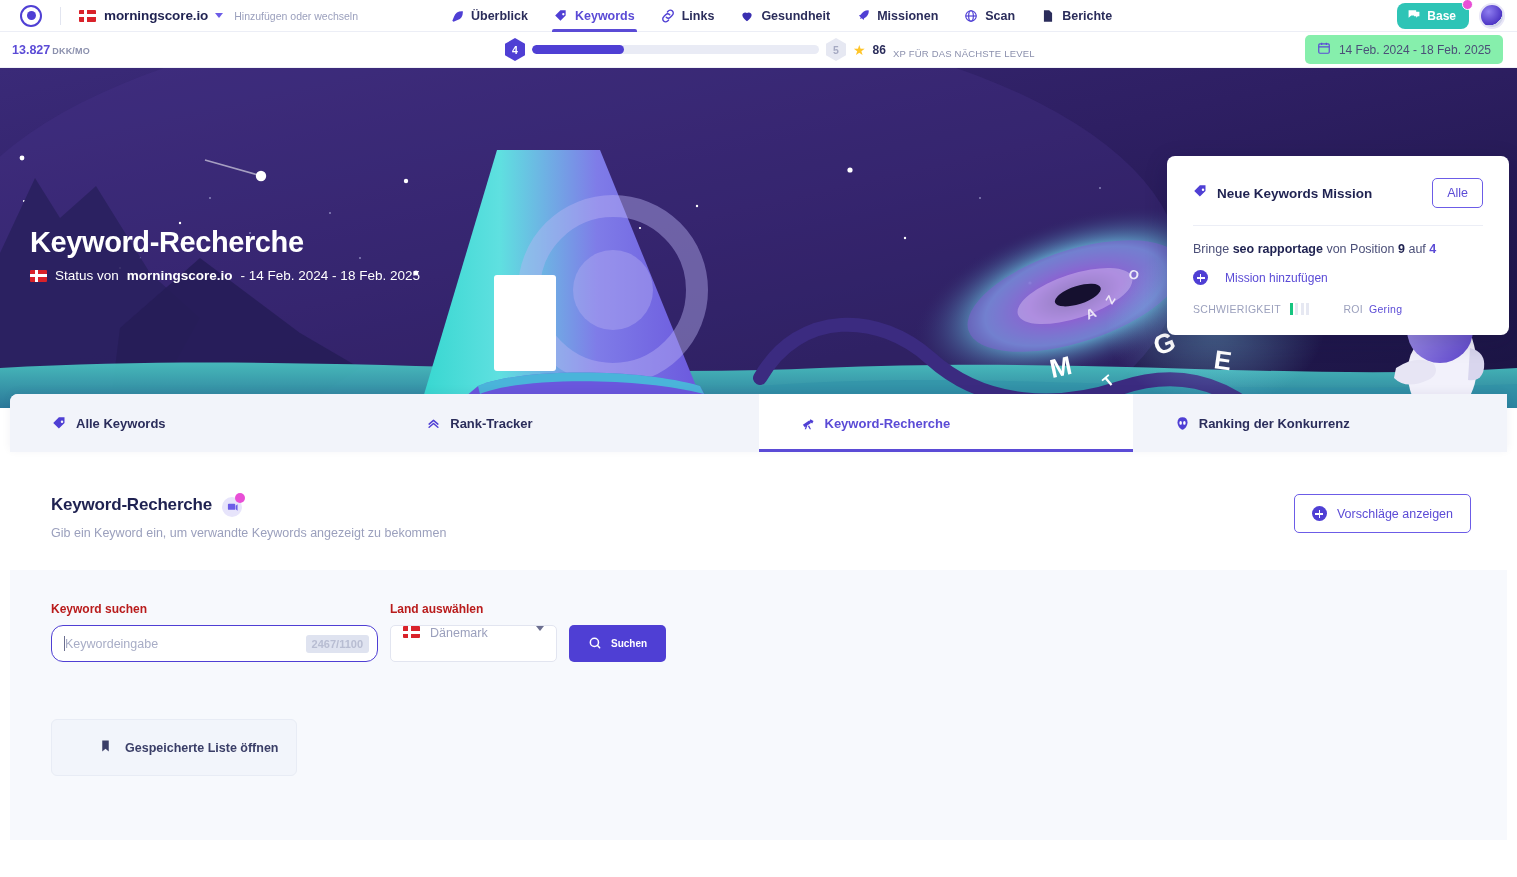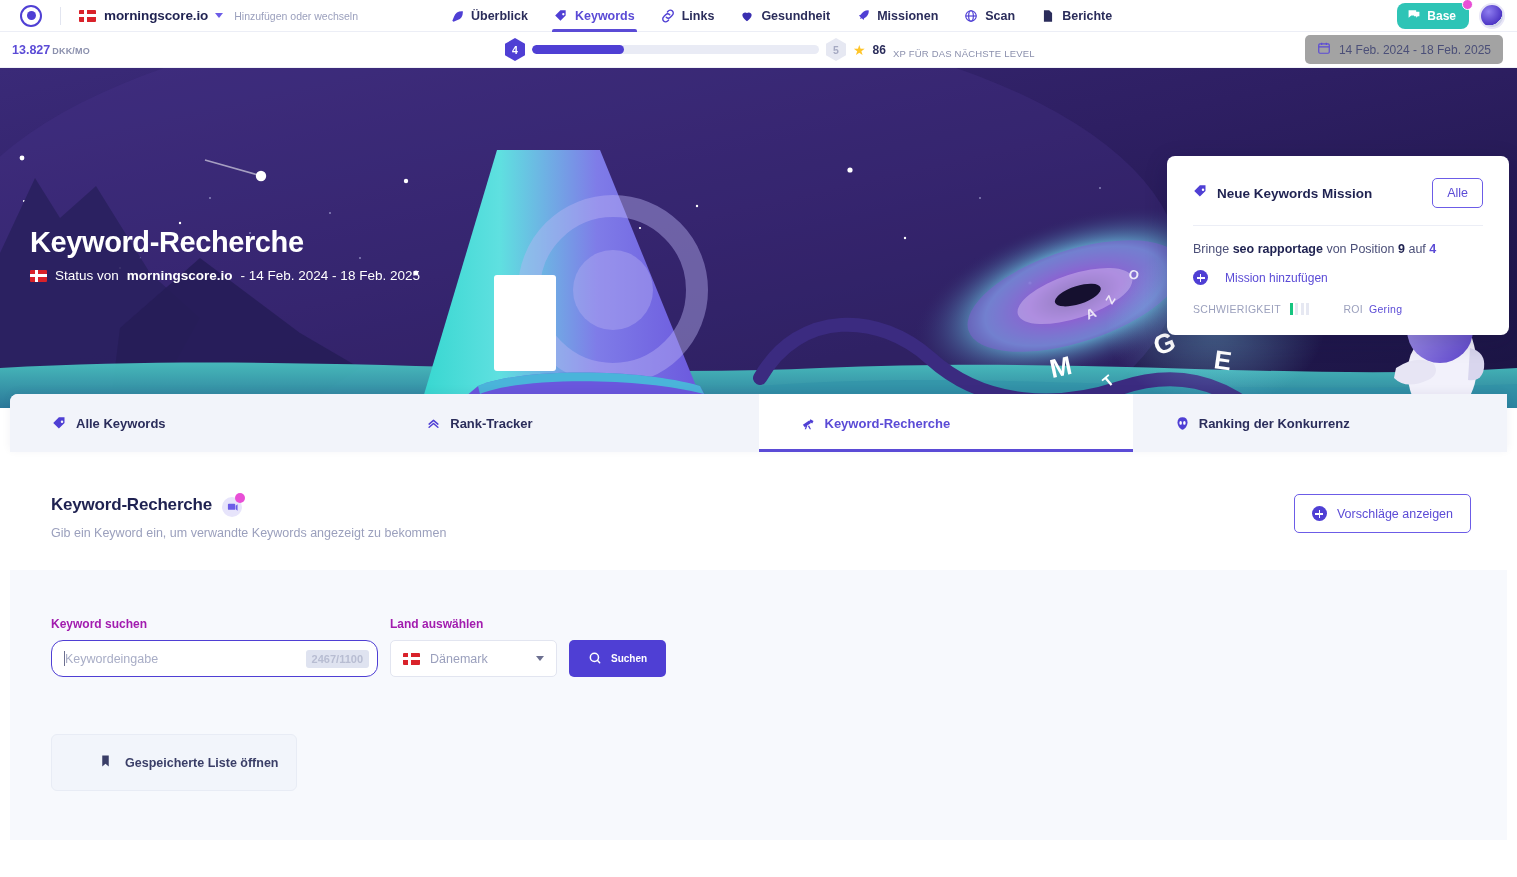--- a/index.html
+++ b/index.html
@@ -84,21 +84,21 @@
     background:#4f3fd4; clip-path: polygon(50% 0, 100% 25%, 100% 75%, 50% 100%, 0 75%, 0 25%);
   }
   .hexlvl.next { background:#e6e8f2; color:#a5a9c2; }
   .track { width: 287px; height: 9px; background:#e9ebf5; border-radius:5px; overflow:hidden; }
   .fill { height: 100%; background:#4f3fd4; border-radius:5px; }
   .star { color:#ffc529; font-size:14px; line-height:1; }
   .xpnum { font-size: 12px; font-weight:bold; color:#2b2d5b; }
   .xptxt { font-size: 9.5px; color:#8b90ad; letter-spacing:.2px; text-transform:uppercase;margin-top:7px; }
   .daterange {
     position:absolute; right:14px; display:flex; align-items:center; gap:8px;
-    background:#a3a3a3; border-radius:5px; padding:6px 12px; font-size:12px; color:#4b4f78; cursor:pointer;
+    background:#86efac; border-radius:5px; padding:6px 12px; font-size:12px; color:#4b4f78; cursor:pointer;
   }
 
   
   .hero { position: relative; height: 340px; overflow: hidden; background:#241a52; }
   .hero svg.heroart { position:absolute; inset:0; width:1517px; height:340px; display:block; }
   .hero-text { position:absolute; left:30px; top:158px; z-index: 5; }
   .hero-title { font-size: 29px; font-weight:bold; color:#ffffff; letter-spacing:-.4px; }
   .hero-sub { display:flex; align-items:center; gap:8px; margin-top:9px; font-size:13.5px; color:#ffffff; }
   .hero-sub b { font-weight:bold; }
 
@@ -161,34 +161,34 @@
   .vid-badge .pinkdot { position:absolute; right:-1px; top:-1px; width:10px; height:10px; border-radius:50%; background:#e84fd6; }
   .c-sub { font-size:12.5px; color:#9ba0bd; margin-top:10px; padding-left:0; }
   .suggest-btn {
     display:flex; align-items:center; gap:10px; border:1px solid #6c5ce7; color:#5b4bd6;
     background:#fff; border-radius:5px; padding:11px 17px; font-size:12.5px; cursor:pointer;
   }
 
   .form-area { margin-top: 30px; background:#f7f9fd; padding: 32px 41px 0; height: 270px; }
   .f-row { display:flex; align-items:flex-end; gap:12px; }
   .f-group { display:flex; flex-direction:column; }
-  .f-label { font-size:12px; font-weight:bold; color:#a21caf; margin-bottom:9px;margin-top:15px; }
+  .f-label { font-size:12px; font-weight:bold; color:#b91c1c; margin-bottom:9px; }
   .kw-input {
     width:327px; height:37px; border:1px solid #4f3fd4; border-radius:12px; background:#fff;
     display:flex; align-items:center; padding: 0 7px 0 12px; position:relative;
   }
   .kw-caret { width:1px; height:15px; background:#6c6f90; }
   .kw-ph { font-size:12.5px; color:#a8adc6; }
   .kw-count {
     position:absolute; right:8px; background:#dfe3f0; color:#b8bdd2; border-radius:3px;
     font-size:11px; padding:3px 6px; font-weight:bold;
   }
   .sel-country {
     width:167px; height:37px; border:1px solid #e2e5f0; border-radius:5px; background:#fff;
-    display:flex; align-items:center; gap:10px; padding:0 12px; cursor:pointer;
+    display:flex; align-items:flex-start; gap:10px; padding:0 12px; cursor:pointer;
   }
   .sel-country .lab { font-size:12.5px; color:#9ba0bd; }
   .sel-caret { margin-left:auto; width:0;height:0;border-left:4.5px solid transparent;border-right:4.5px solid transparent;border-top:5.5px solid #6c6f90; }
   .search-btn {
     height:37px; background:#4f3fd4; color:#fff; border-radius:5px;
     display:flex; align-items:center; gap:9px; padding: 0 19px; font-size:10px; font-weight:bold; cursor:pointer;
   }
 
   .saved-card {
     margin-top: 57px; width:246px; height:57px; background:#f2f5fb; border:1px solid #e8ecf5;

